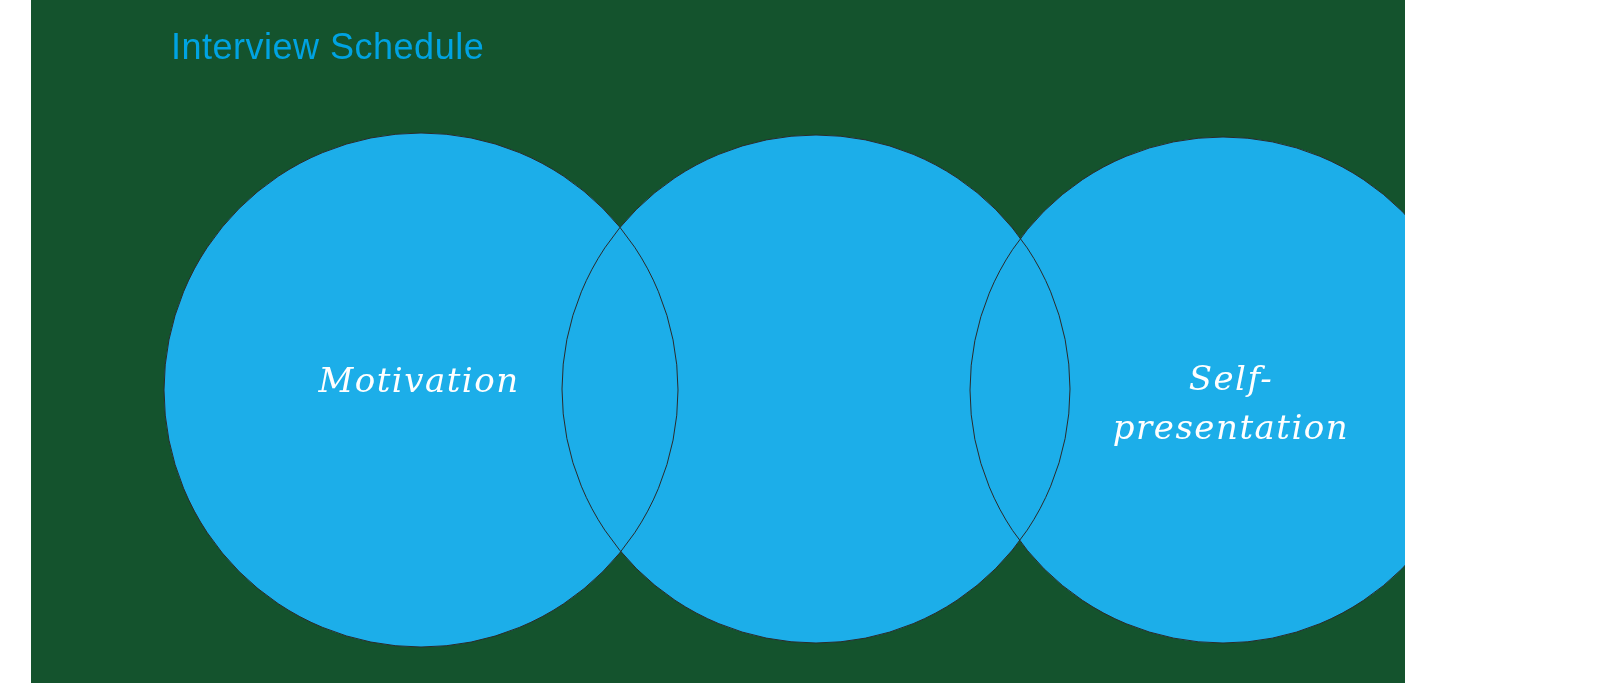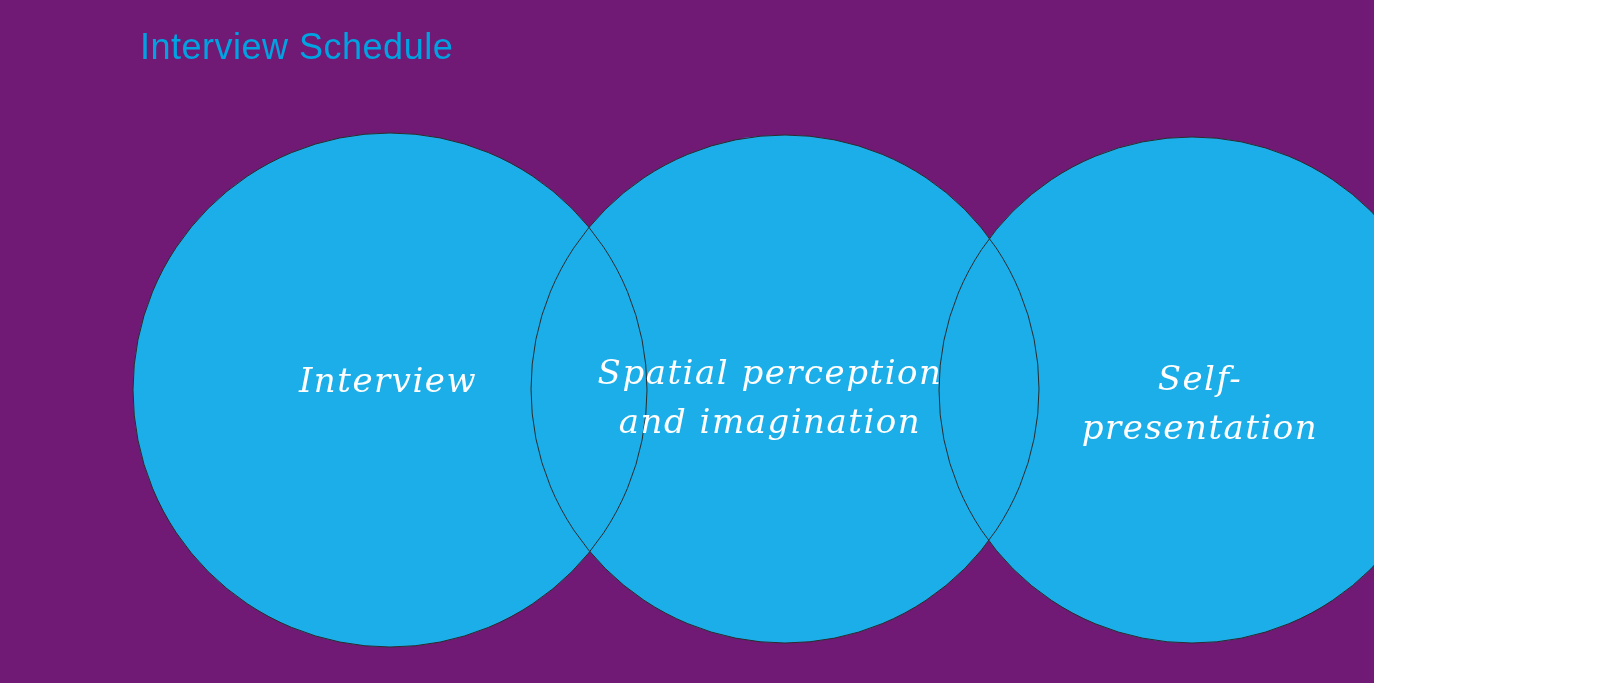--- a/index.html
+++ b/index.html
@@ -4,23 +4,24 @@
   <style>
     html, body {
       margin: 0;
       padding: 0;
       background: #ffffff;
     }
     .canvas {
       position: relative;
       width: 1374px;
       height: 683px;
-      background: #701a75;
+      background: #14532d;
       overflow: hidden;
       font-family: "Liberation Sans", sans-serif;
+      margin-left: 31px;
     }
     .slide-title {
       position: absolute;
       left: 140px;
       top: 26px;
       font-size: 36px;
       font-weight: normal;
       letter-spacing: 0.5px;
       white-space: nowrap;
     }
@@ -57,20 +58,18 @@
       <circle cx="1192" cy="390" r="253" stroke="none" fill="#1CAEE9"></circle>
     </g>
 
     <g fill="none" stroke-width="1">
       <circle cx="390" cy="390" r="257" stroke="#2B2B2B"></circle>
       <circle cx="785" cy="389" r="254" stroke="#2B2B2B"></circle>
       <circle cx="1192" cy="390" r="253" stroke="#2B2B2B"></circle>
     </g>
   </svg>
 
-  <div class="circle-label" style="left: 388px; top: 381px; color: rgb(255, 255, 255);">Interview</div>
+  <div class="circle-label" style="left: 388px; top: 381px; color: rgb(255, 255, 255);">Motivation</div>
 
-  <div class="circle-label" style="left: 770px; top: 397px; color: rgb(255, 255, 255);">Spatial perception
-and imagination</div>
 
   <div class="circle-label" style="left: 1200px; top: 403px; color: rgb(255, 255, 255);">Self-presentation</div>
 
 </div>
 
 </body></html>

